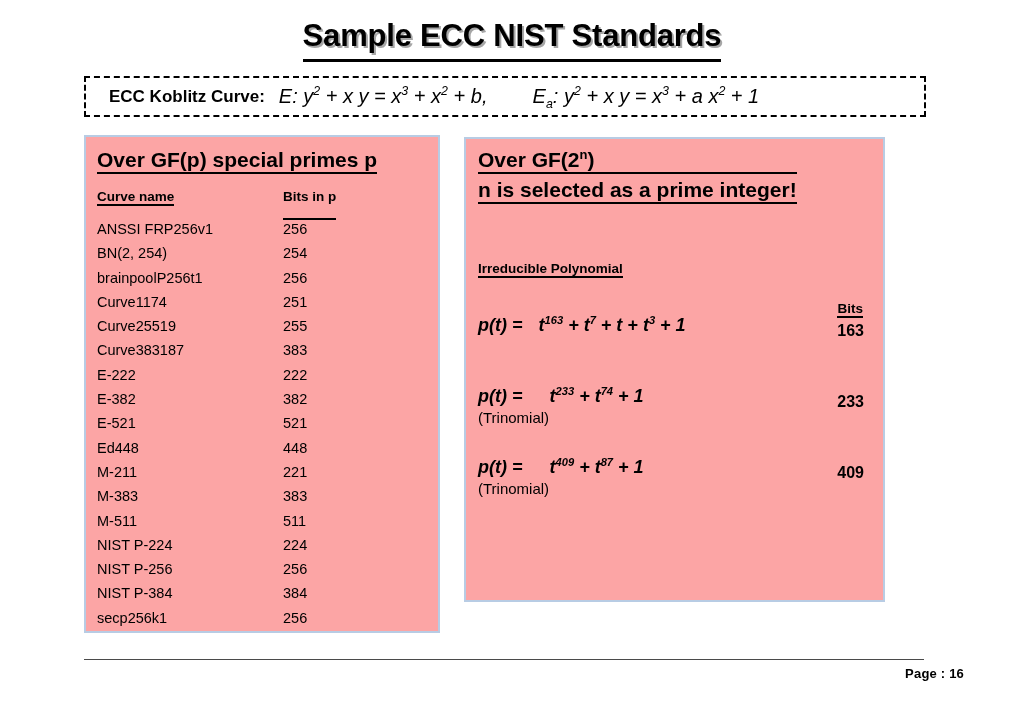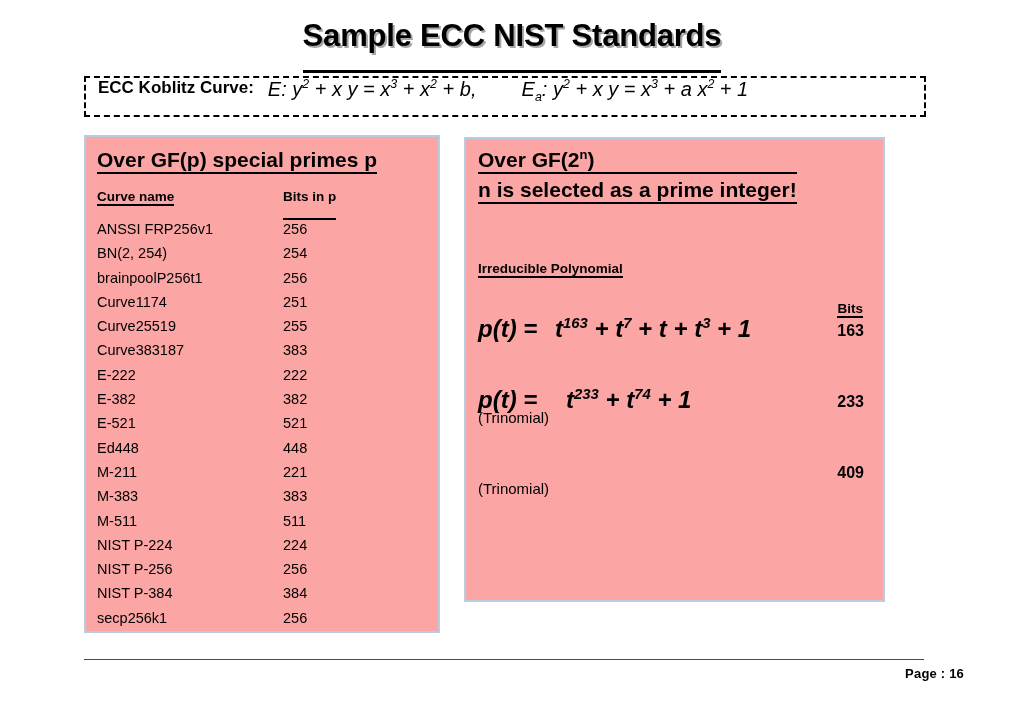--- a/index.html
+++ b/index.html
@@ -25,34 +25,35 @@
     text-align: center;
     font-size: 31px;
     font-weight: bold;
     letter-spacing: -0.2px;
     color: #000000;
     text-shadow: 2px 2px 0 #a6a6a6;
   }
   #slide-title .tl-inner {
     display: inline-block;
     border-bottom: 3px solid #000000;
-    padding-bottom: 16px;
+    padding-bottom: 5px;
   }
 
   
   #curve-eq-box {
     position: absolute;
     left: 84px;
     top: 76px;
     width: 842px;
     height: 41px;
     border: 2px dashed #000000;
     box-sizing: border-box;
     display: flex;
-    align-items: flex-start;
+    align-items: center;
+    padding-left: 11px;
   }
   #curve-eq-box .eq-label {
     font-size: 17px;
     font-weight: bold;
     padding-left: 12px;
     white-space: nowrap;
   }
   #curve-eq-box .eq-body {
     font-size: 20px;
     font-weight: normal;
@@ -182,21 +183,21 @@
     width: 398px;
   }
   #gf2n-rows .prow {
     position: relative;
     height: 71px;
   }
   #gf2n-rows .pf {
     position: absolute;
     left: 0;
     top: 0;
-    font-size: 24px;
+    font-size: 18px;
     font-weight: bold;
     font-style: italic;
     white-space: nowrap;
   }
   #gf2n-rows .pf .sp {
     display: inline-block;
     width: 11px;
   }
   #gf2n-rows .pnote {
     position: absolute;
@@ -345,20 +346,21 @@
       <div class="prow">
         <div class="pf">p(t) = <span class="sp"></span>t<sup>163</sup> + t<sup>7</sup> + t  + t<sup>3</sup> + 1</div>
         <div class="pb">163</div>
       </div>
       <div class="prow">
         <div class="pf">p(t) = <span class="sp"></span><span class="sp"></span>t<sup>233</sup> + t<sup>74</sup> + 1</div>
         <div class="pnote">(Trinomial)</div>
         <div class="pb">233</div>
       </div>
       <div class="prow">
+        <div class="pf">p(t) = <span class="sp"></span><span class="sp"></span>t<sup>409</sup> + t<sup>87</sup> + 1</div>
         <div class="pnote">(Trinomial)</div>
         <div class="pb">409</div>
       </div>
     </div>
 </div>
 
 <div id="footer-rule"></div>
 <div id="footer-page">Page :  16</div>
 
 </body></html>

